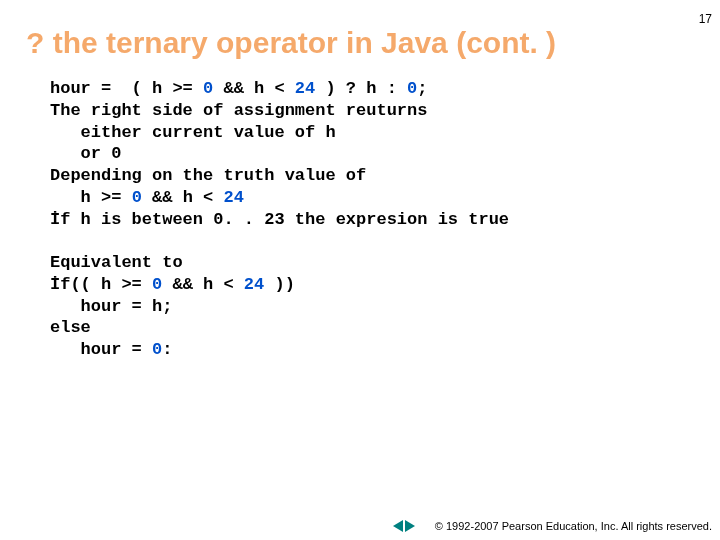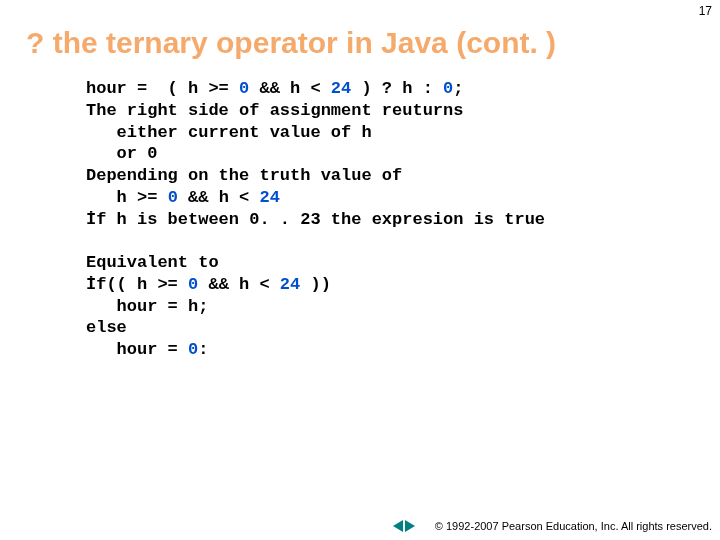--- a/index.html
+++ b/index.html
@@ -6,41 +6,40 @@
   body {
     width: 720px;
     height: 540px;
     background: #ffffff;
     font-family: Arial, Helvetica, sans-serif;
     position: relative;
     overflow: hidden;
   }
   .page-number {
     position: absolute;
-    top: 4px;
+    top: 12px;
     right: 8px;
     font-size: 12px;
     color: #000;
   }
   .title {
     font-size: 30px;
     font-weight: bold;
     color: #f5a96b;
     padding: 26px 8px 18px 26px;
     font-family: Arial, Helvetica, sans-serif;
   }
   .content {
     padding: 0 50px 0 50px;
     font-family: "Courier New", Courier, monospace;
     font-size: 17px;
     font-weight: bold;
     color: #000;
     line-height: 1.28;
     white-space: pre;
-    margin-left: 36px;
   }
   .blue { color: #0050cc; }
   .footer {
     position: absolute;
     bottom: 8px;
     right: 8px;
     font-size: 11px;
     color: #000;
     display: flex;
     align-items: center;

